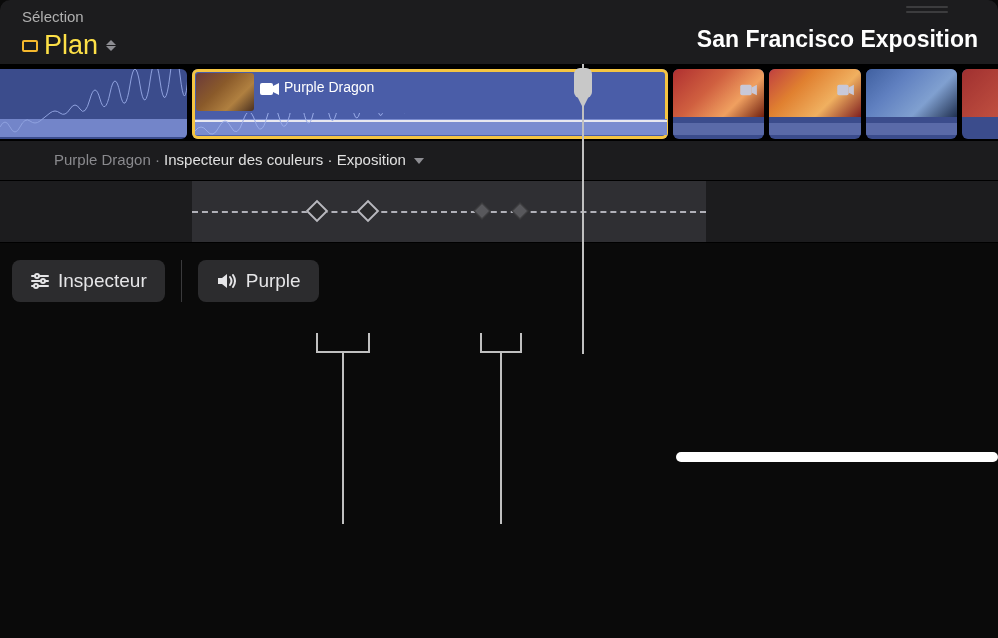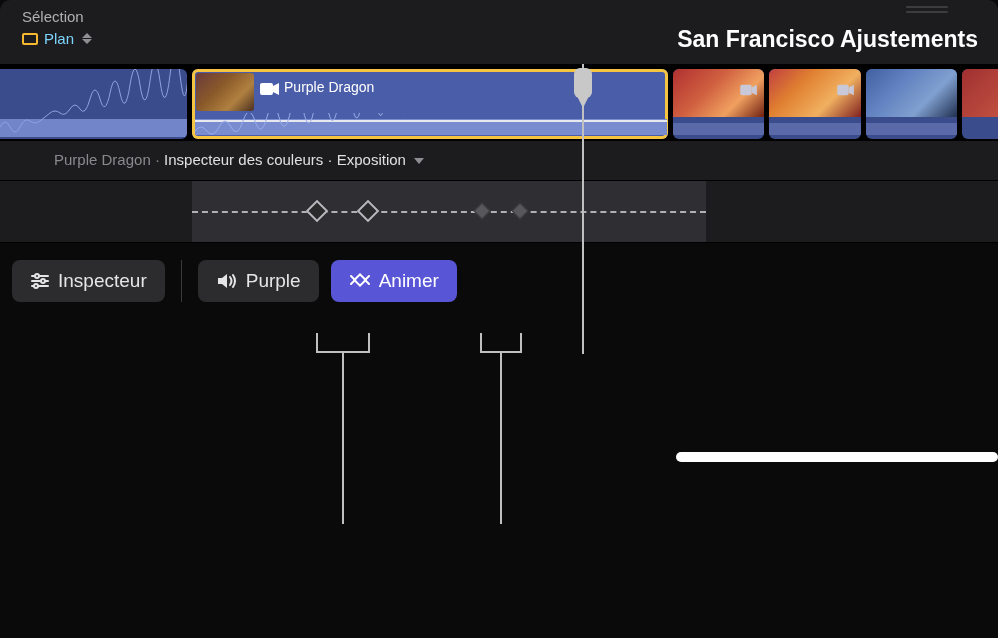--- a/index.html
+++ b/index.html
@@ -49,22 +49,22 @@
       gap: 6px;
       cursor: pointer;
     }
     .plan-icon {
       width: 16px;
       height: 12px;
       border: 2px solid #f5b82e;
       border-radius: 2px;
     }
     .plan-text {
-      font-size: 15px;
-      color: #7dd3fc;
+      font-size: 27px;
+      color: #fde047;
       text-align: center;
     }
     .updown {
       display: flex;
       flex-direction: column;
       gap: 1px;
       margin-left: 2px;
     }
     .updown .arr {
       width: 0; height: 0;
@@ -325,21 +325,21 @@
   </div>
   <div class="selection-label">Sélection</div>
   <div class="plan-dropdown">
     <span class="plan-icon"></span>
     <span class="plan-text">Plan</span>
     <span class="updown">
       <span class="arr up"></span>
       <span class="arr dn"></span>
     </span>
   </div>
-  <div class="project-title">San Francisco Ajustements</div>
+  <div class="project-title">San Francisco Exposition</div>
 </div>
 
 <div class="timeline-area">
 
 
   <div class="clips-row">
     <div class="clip clip-first">
       <svg class="wave-svg" width="188" height="70" style="position:absolute;left:0;top:0">
         <g fill="#7a8cd0">
           <rect x="0" y="50" width="188" height="18"></rect>
@@ -440,28 +440,20 @@
   </div>
   <div class="sep"></div>
   <div class="btn">
     <svg width="22" height="18" viewBox="0 0 22 18">
       <path d="M2 6 L6 6 L11 2 L11 16 L6 12 L2 12 Z" fill="#e5e5e7"></path>
       <path d="M14 5 Q17 9 14 13" stroke="#e5e5e7" stroke-width="2" fill="none" stroke-linecap="round"></path>
       <path d="M17 3 Q21 9 17 15" stroke="#e5e5e7" stroke-width="2" fill="none" stroke-linecap="round"></path>
     </svg>
     <span>Purple</span>
   </div>
-  <div class="btn active">
-    <svg width="22" height="18" viewBox="0 0 22 18">
-      <rect x="7" y="4" width="8" height="8" transform="rotate(45 11 8)" fill="none" stroke="#fff" stroke-width="2"></rect>
-      <path d="M2 4 L6 8 L2 12" fill="none" stroke="#fff" stroke-width="2" stroke-linecap="round"></path>
-      <path d="M20 4 L16 8 L20 12" fill="none" stroke="#fff" stroke-width="2" stroke-linecap="round"></path>
-    </svg>
-    <span>Animer</span>
-  </div>
 </div>
 
 <div class="playhead"></div>
 <div class="playhead-head"></div>
 <div class="playhead-tip"></div>
 
 <div class="callout-line" style="left:316px;top:333px;width:2px;height:20px"></div>
 <div class="callout-line" style="left:316px;top:351px;width:54px;height:2px"></div>
 <div class="callout-line" style="left:368px;top:333px;width:2px;height:20px"></div>
 <div class="callout-line" style="left:342px;top:352px;width:2px;height:172px"></div>

